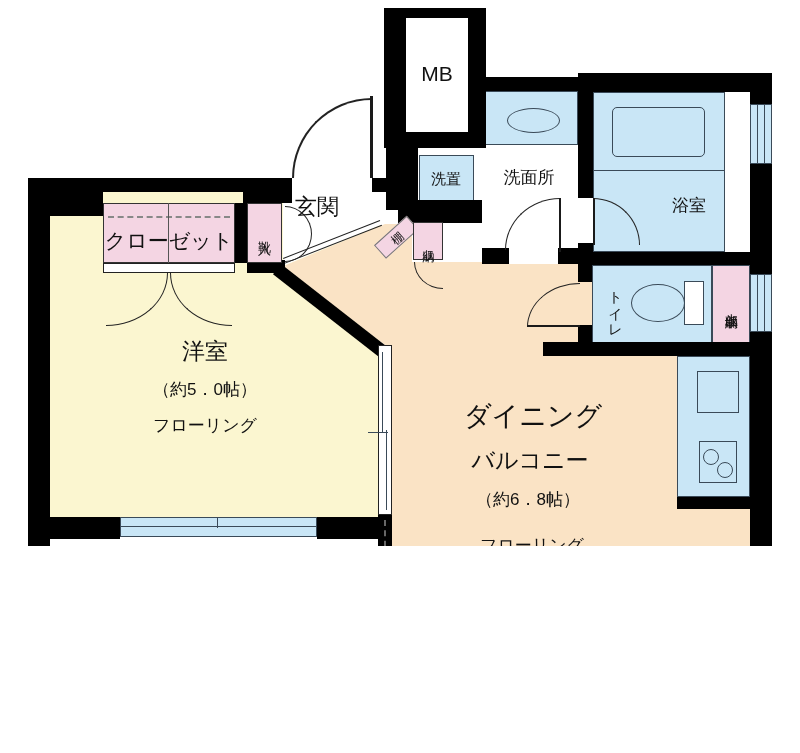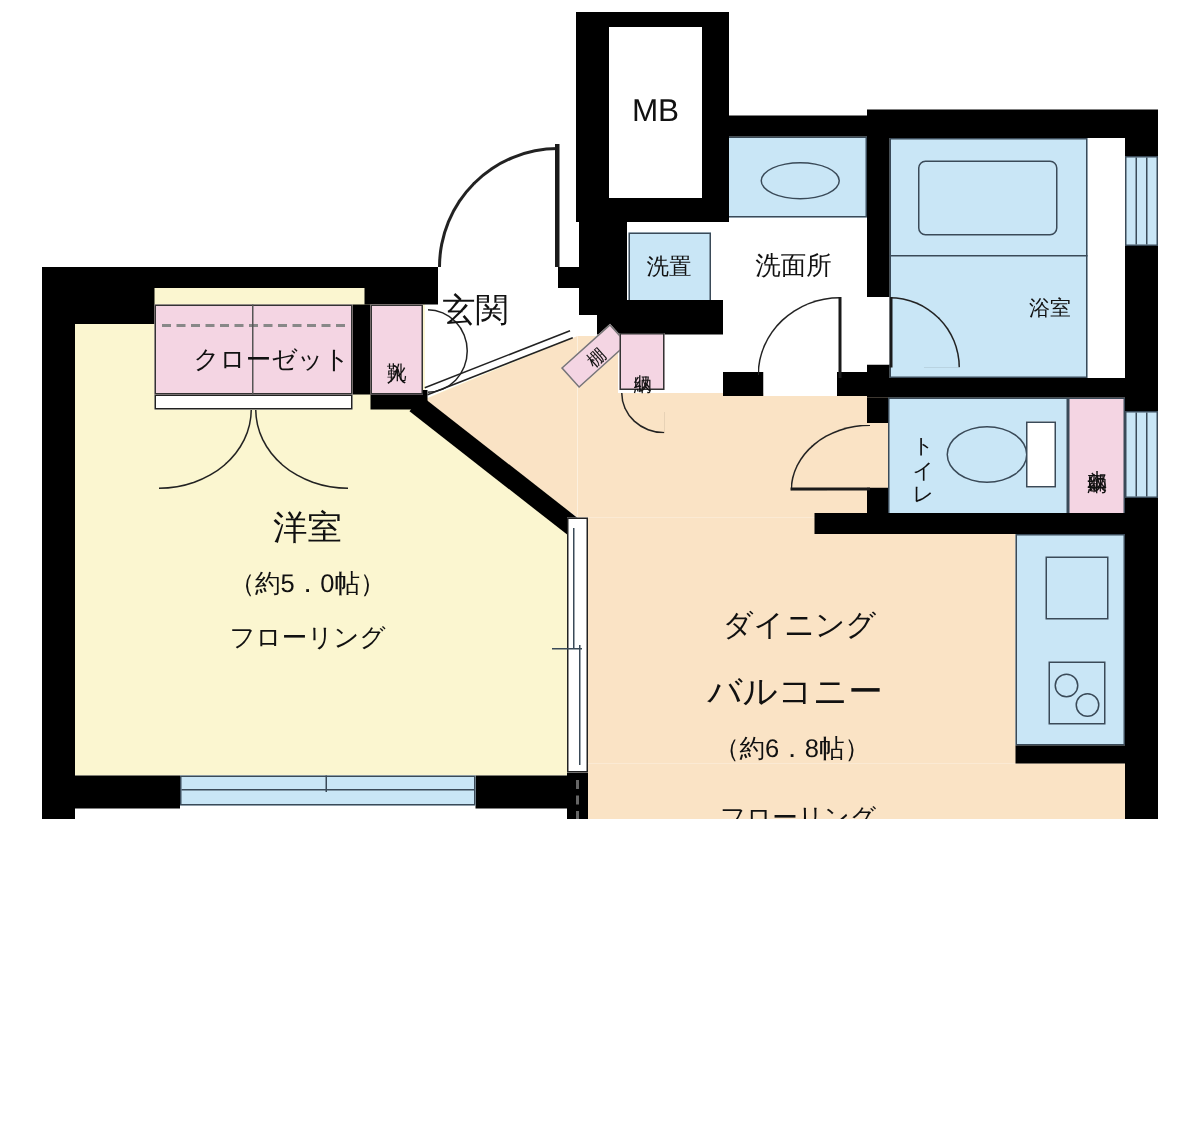--- a/index.html
+++ b/index.html
@@ -144,29 +144,29 @@
   <div class="line" style="left:593px;top:170px;width:132px;height:1px;"></div>
   <div class="box" style="left:631px;top:284px;width:54px;height:38px;border-radius:50%;background:#C9E6F6;"></div>
   <div class="box" style="left:684px;top:281px;width:20px;height:44px;background:#fff;"></div>
   <div class="box" style="left:697px;top:371px;width:42px;height:42px;"></div>
   <div class="box" style="left:699px;top:441px;width:38px;height:42px;"></div>
   <div class="box" style="left:703px;top:449px;width:16px;height:16px;border-radius:50%;"></div>
   <div class="box" style="left:717px;top:462px;width:16px;height:16px;border-radius:50%;"></div>
 
   <div class="lbl" style="left:446px;top:179px;font-size:15px;">洗置</div>
   <div class="lbl" style="left:529px;top:178px;font-size:17px;">洗面所</div>
-  <div class="lbl" style="left:689px;top:206px;font-size:14px;margin-left:11px;">浴室</div>
+  <div class="lbl" style="left:689px;top:206px;font-size:17px;">浴室</div>
   <div class="vlbl" style="left:616px;top:306px;font-size:14px;">トイレ</div>
   <div class="vlbl" style="left:731px;top:305px;font-size:13px;">上部収納</div>
   <div class="lbl" style="left:317px;top:207px;font-size:22px;">玄関</div>
   <div class="vlbl" style="left:264px;top:232px;font-size:13px;">靴入</div>
-  <div class="lbl" style="left:169px;top:241px;font-size:17px;margin-left:12px;">クローゼット</div>
+  <div class="lbl" style="left:169px;top:241px;font-size:21px;">クローゼット</div>
   <div class="lbl" style="left:398px;top:239px;font-size:12px;transform:translate(-50%,-50%) rotate(-42deg);">棚</div>
   <div class="vlbl" style="left:428px;top:241px;font-size:12px;">収納</div>
   <div class="lbl" style="left:205px;top:352px;font-size:23px;">洋室</div>
   <div class="lbl" style="left:205px;top:390px;font-size:17px;">（約5．0帖）</div>
   <div class="lbl" style="left:205px;top:426px;font-size:17px;">フローリング</div>
-  <div class="lbl" style="left:533px;top:417px;font-size:20px;">ダイニング</div>
+  <div class="lbl" style="left:533px;top:417px;font-size:27px;">ダイニング</div>
   <div class="lbl" style="left:530px;top:461px;font-size:23px;">バルコニー</div>
   <div class="lbl" style="left:528px;top:500px;font-size:17px;">（約6．8帖）</div>
   <div class="lbl" style="left:532px;top:546px;font-size:17px;">フローリング</div>
 
 </div>
 
 </body></html>

